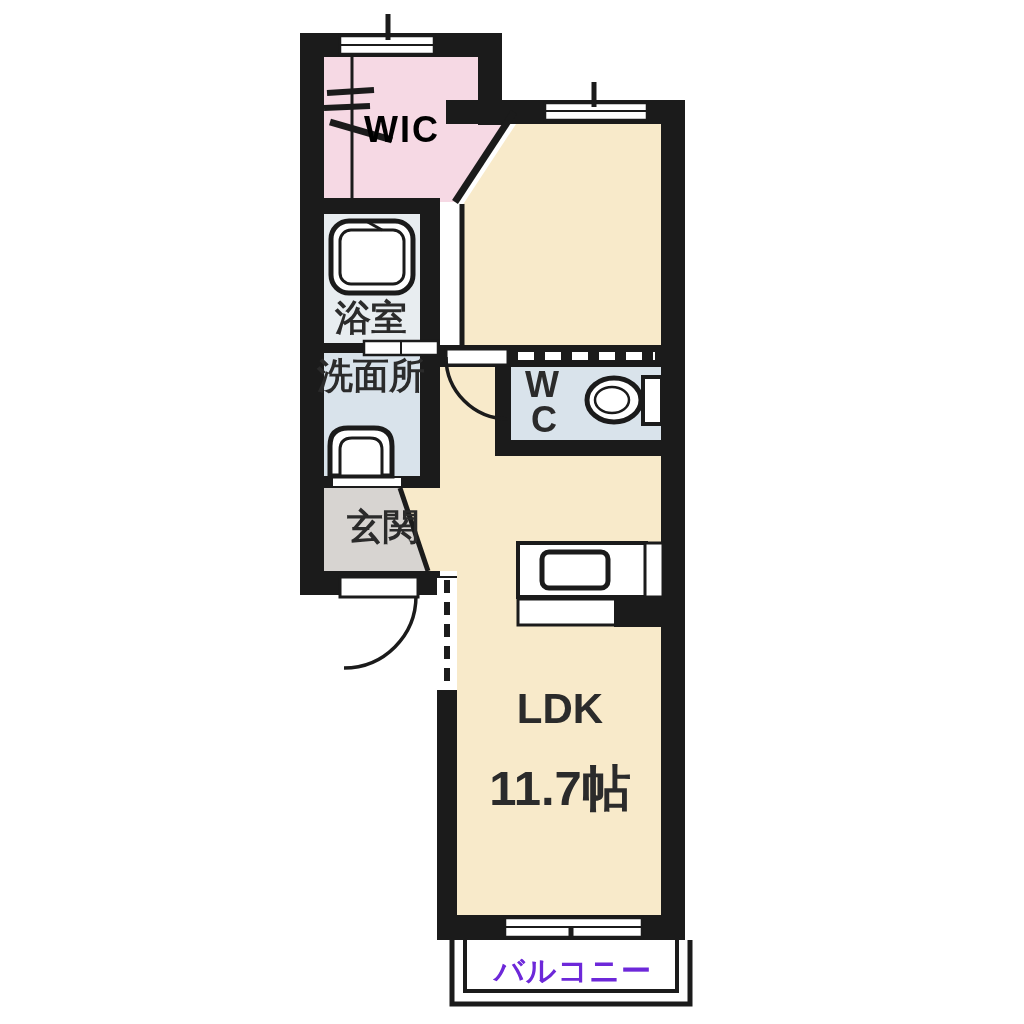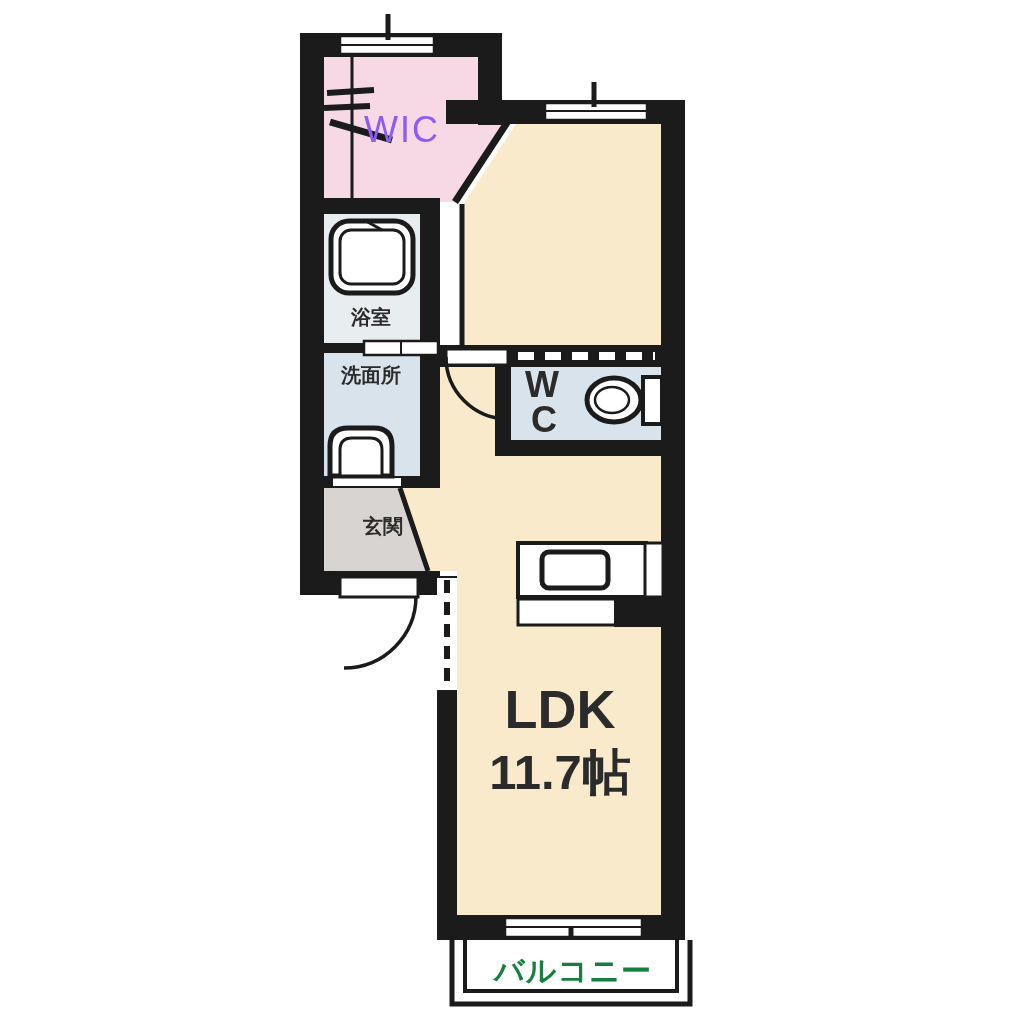--- a/index.html
+++ b/index.html
@@ -6,27 +6,27 @@
   .stage{
     position:relative;width:1024px;height:1024px;background:#fff;
     font-family:"Liberation Sans","DejaVu Sans",sans-serif;overflow:hidden;
   }
   .stage svg{position:absolute;left:0;top:0;}
   .lbl{
     position:absolute;transform:translate(-50%,-50%);
     color:#222;white-space:nowrap;text-align:center;line-height:1.08;
     font-family:"Liberation Sans","DejaVu Sans",sans-serif;
   }
-  .lbl-wic{font-size:36px;font-weight:normal;letter-spacing:2px;color:#8b5cf6;}
+  .lbl-wic{font-size:36px;font-weight:bold;letter-spacing:2px;color:#000000;}
   .lbl-room{font-size:46px;font-weight:bold;color:#2b2b2b;}
-  .lbl-small{font-size:20px;font-weight:bold;color:#2b2b2b;}
+  .lbl-small{font-size:36px;font-weight:bold;color:#2b2b2b;}
   .lbl-wc{font-size:36px;font-weight:bold;color:#2b2b2b;line-height:1.0;}
-  .lbl-ldk{font-size:54px;font-weight:bold;color:#2b2b2b;}
-  .lbl-ldk-size{font-size:49px;font-weight:bold;color:#2b2b2b;}
-  .lbl-balcony{font-size:30px;font-weight:bold;color:#15803d;letter-spacing:1px;}
+  .lbl-ldk{font-size:42px;font-weight:bold;color:#2b2b2b;}
+  .lbl-ldk-size{font-size:49px;font-weight:bold;color:#2b2b2b;margin-top:16px;}
+  .lbl-balcony{font-size:30px;font-weight:bold;color:#6d28d9;letter-spacing:1px;}
 
   .f-wall{fill:var(--c-wall,#1b1b1b);}
   .f-cream{fill:var(--c-room_cream,#F8EACA);}
   .f-pink{fill:var(--c-wic_pink,#F6D9E4);}
   .f-blue{fill:var(--c-wet_blue,#D9E3EB);}
   .f-bath{fill:var(--c-bath_gray,#E8EDF0);}
   .f-gray{fill:var(--c-entrance_gray,#D7D4D1);}
 </style>
 </head>
 <body>

